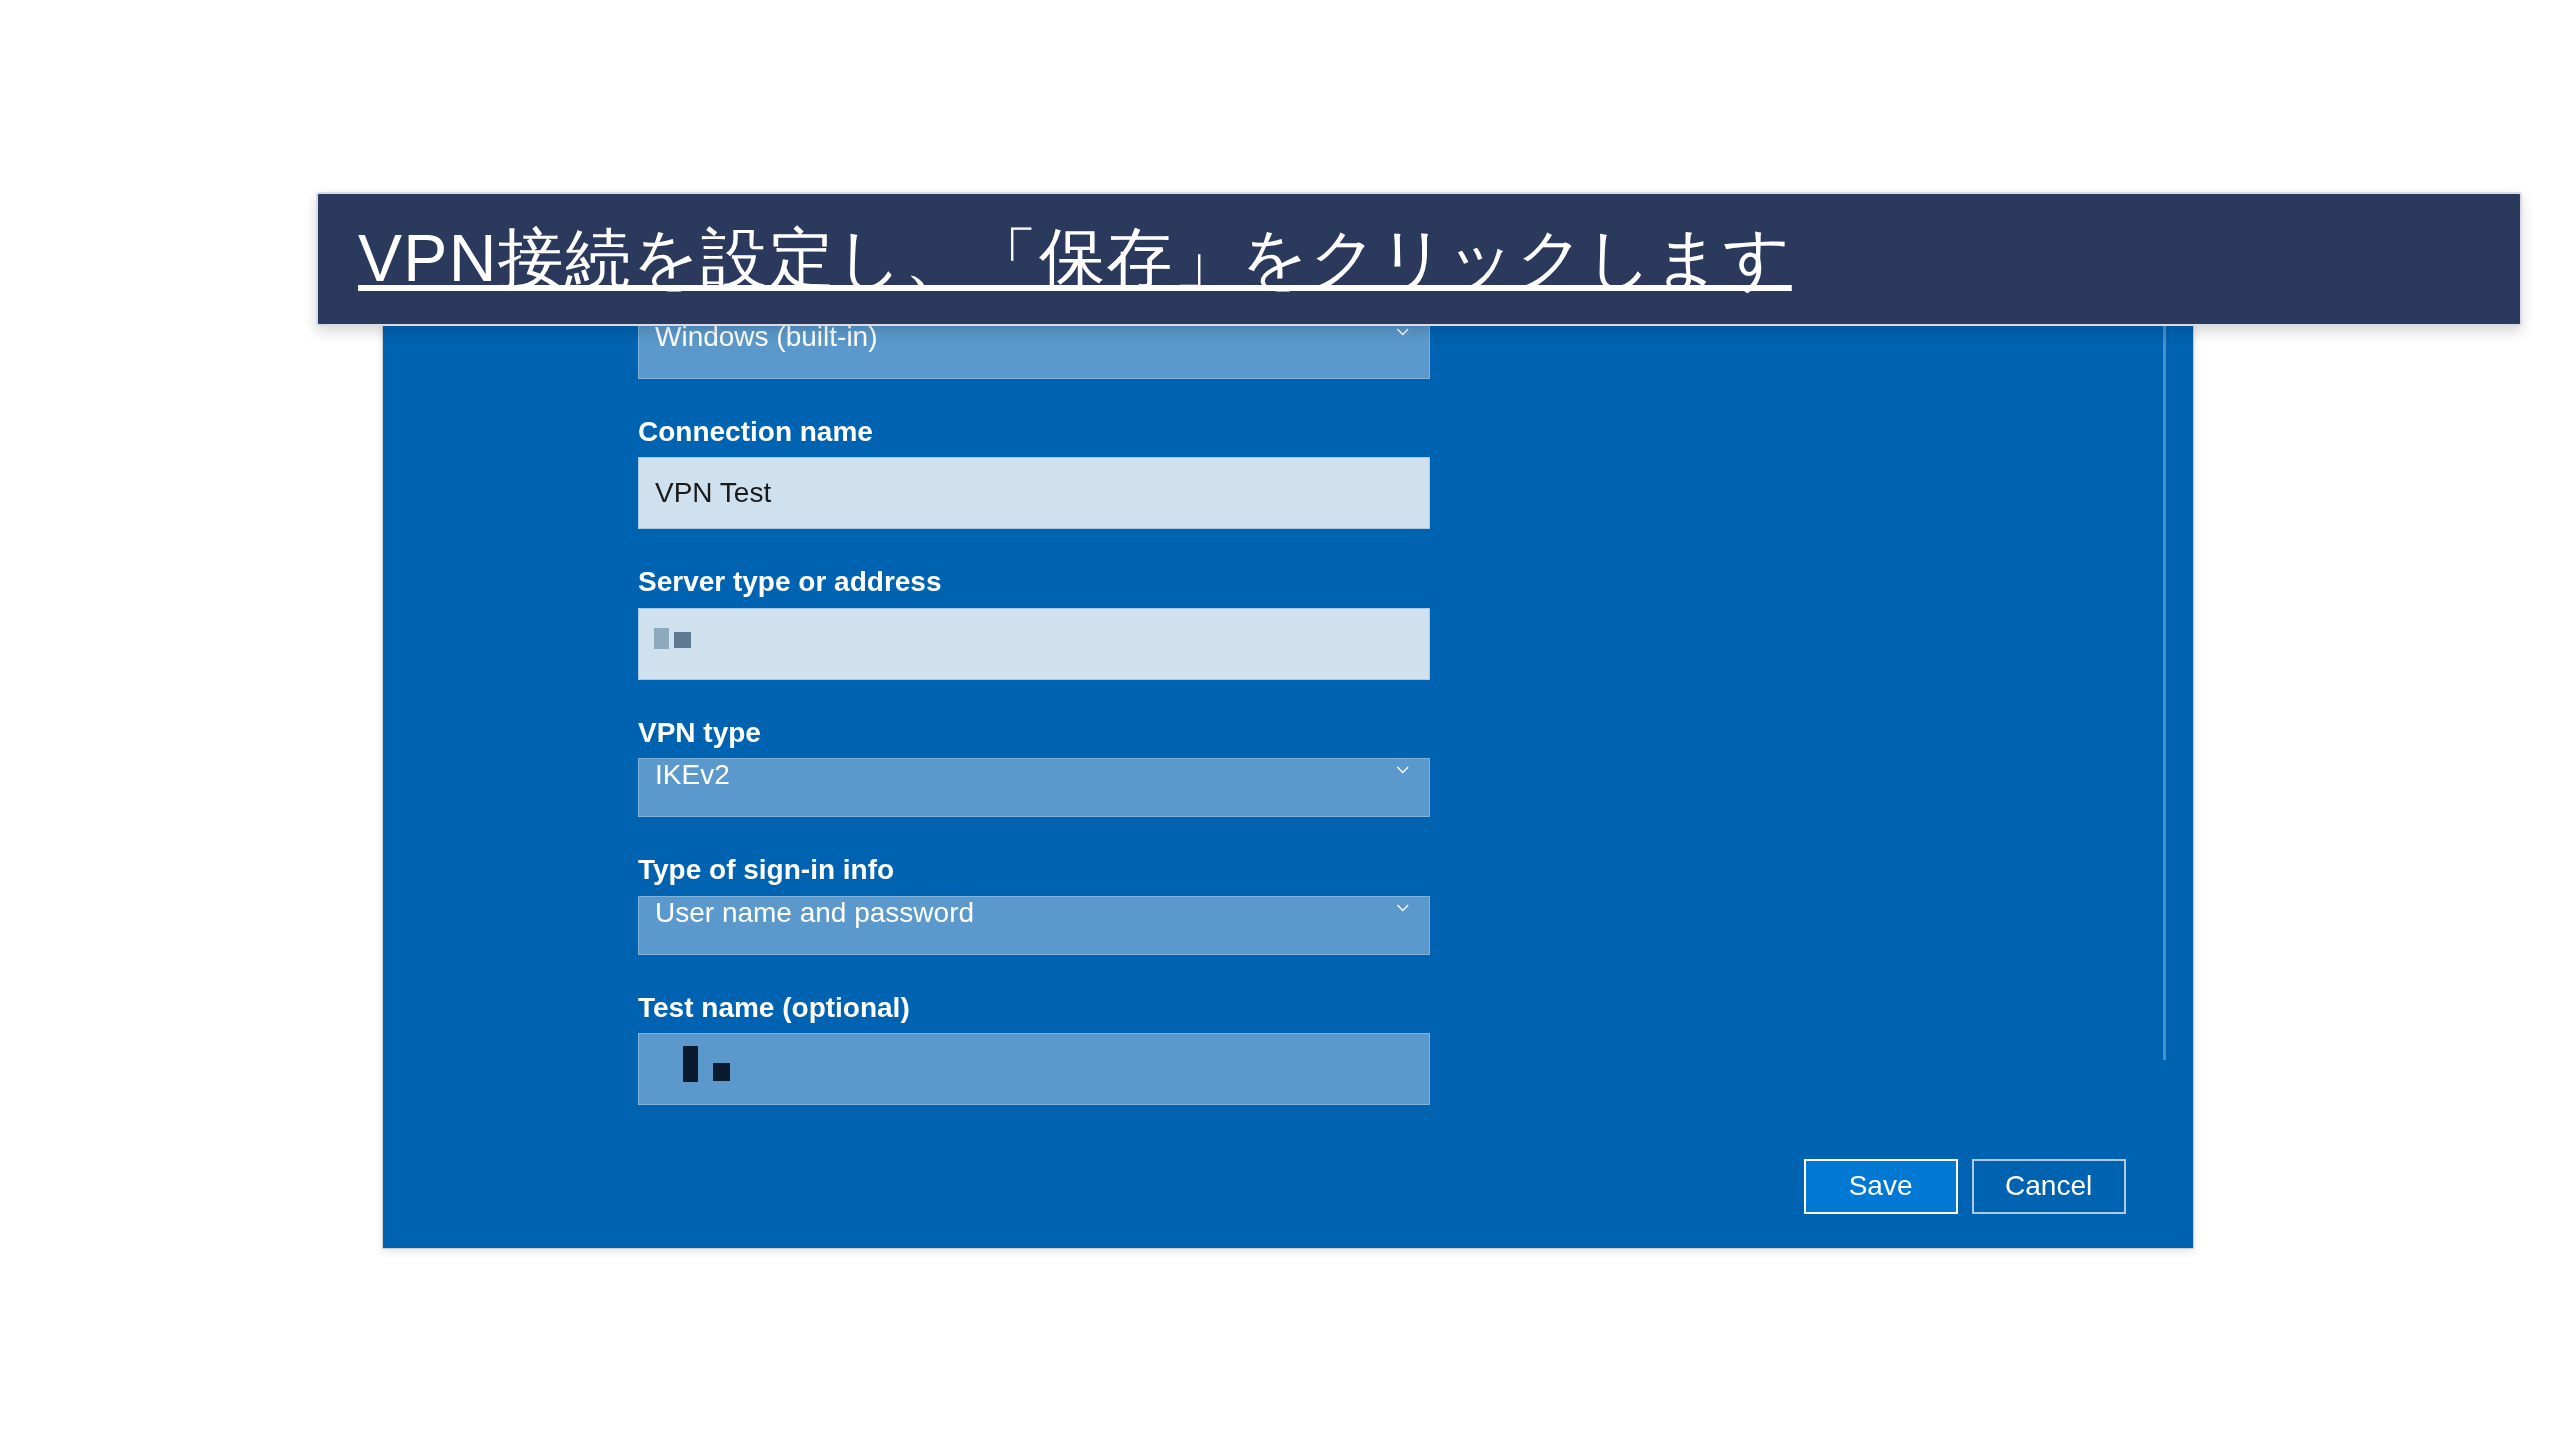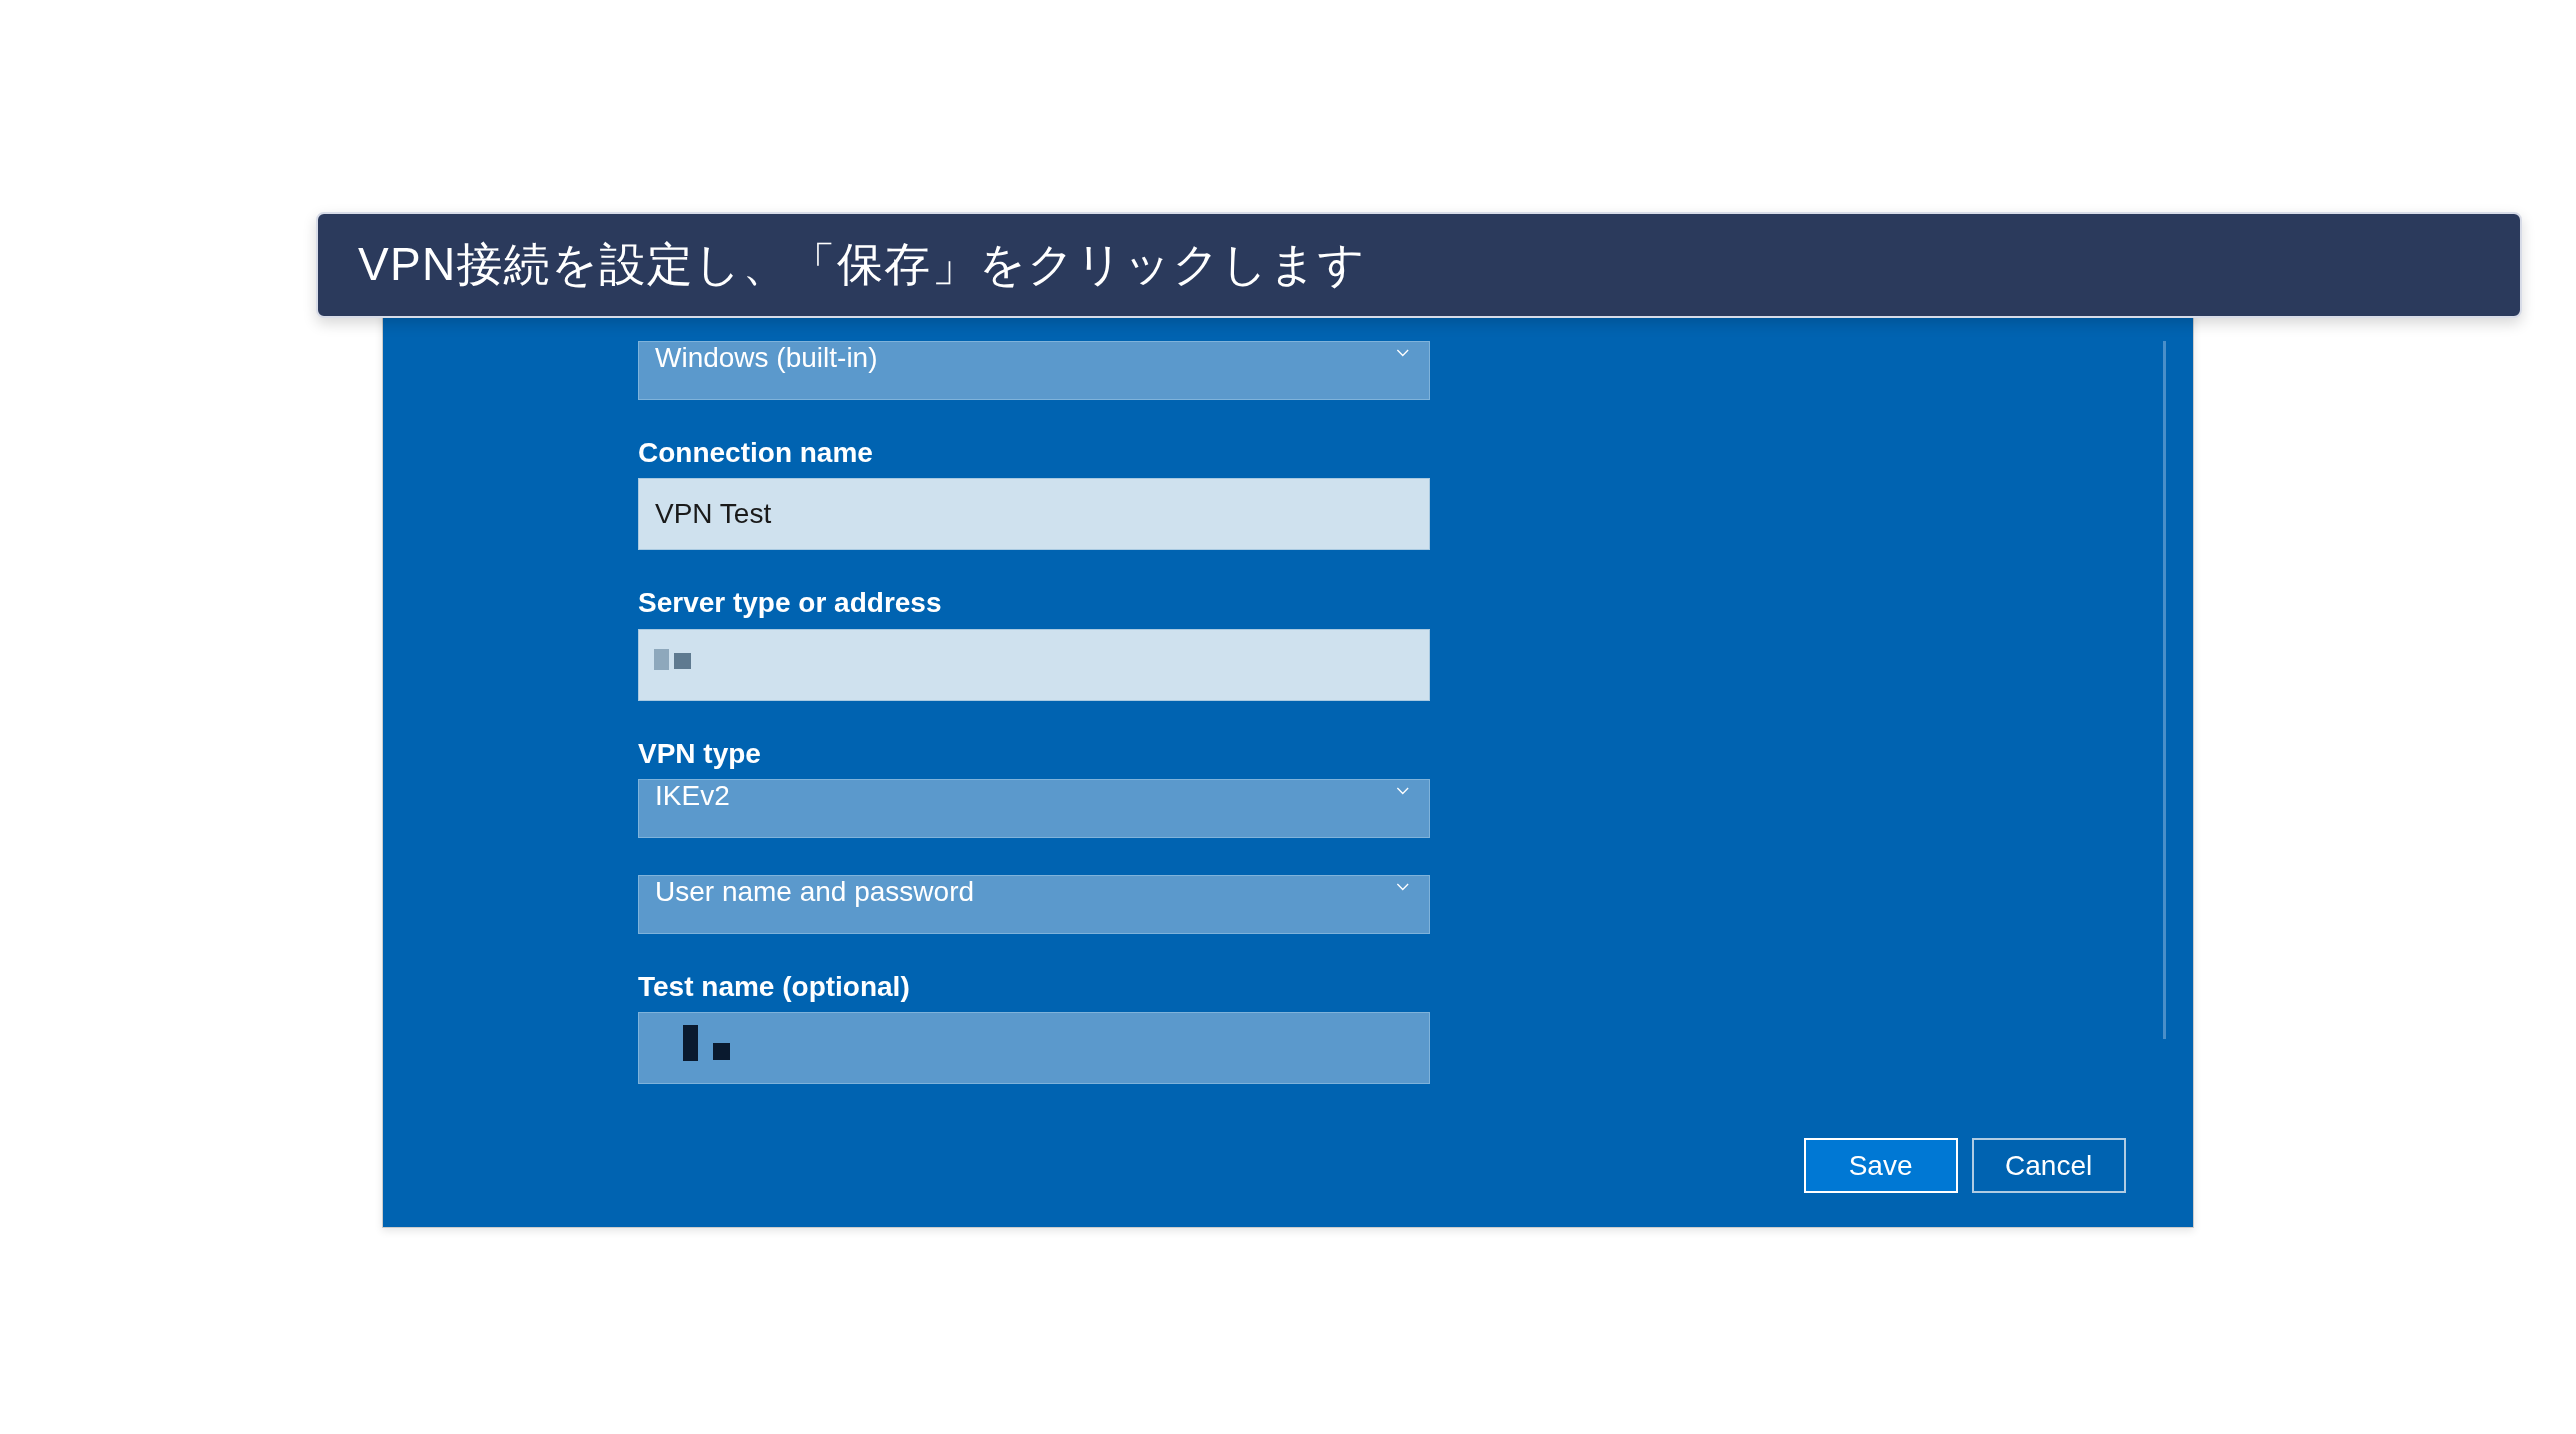--- a/index.html
+++ b/index.html
@@ -18,28 +18,29 @@
       max-width: 100%;
     }
     .annotation-banner {
       position: absolute;
       top: 6.7px;
       left: 289px;
       right: 27px;
       background: #2b3a5c;
       color: #ffffff;
       padding: 20px 40px;
-      font-size: 46px;
+      font-size: 66px;
       font-weight: 400;
-      border-radius: 8px;
+      border-radius: 3px;
       border: 2px solid #d8dce8;
       z-index: 10;
       box-shadow: 0 5.4px 13.4px rgba(0,0,0,0.15);
       white-space: nowrap;
       letter-spacing: 1.3px;
+      text-decoration: underline;
     }
     .settings-panel {
       margin: 0 auto;
       margin-top: 94px;
       width: 1812px;
       max-width: 100%;
       background: #0063b1;
       padding: 40px 54px 34px 54px;
       position: relative;
       border: 0.7px solid #ccc;
@@ -211,20 +212,21 @@
           <span>IKEv2</span>
           <span class="chevron">
             <svg width="21.5" height="21.5" viewBox="0 0 24 24" fill="none" stroke="#ffffff" stroke-width="1.5">
                 <polyline points="6 9 12 15 18 9"></polyline>
               </svg>
           </span>
         </div>
       </div>
 
       <div class="form-group">
+        <label class="form-label">Type of sign-in info</label>
         <div class="select-box">
           <span>User name and password</span>
           <span class="chevron">
             <svg width="21.5" height="21.5" viewBox="0 0 24 24" fill="none" stroke="#ffffff" stroke-width="1.5">
                 <polyline points="6 9 12 15 18 9"></polyline>
               </svg>
           </span>
         </div>
       </div>
 

